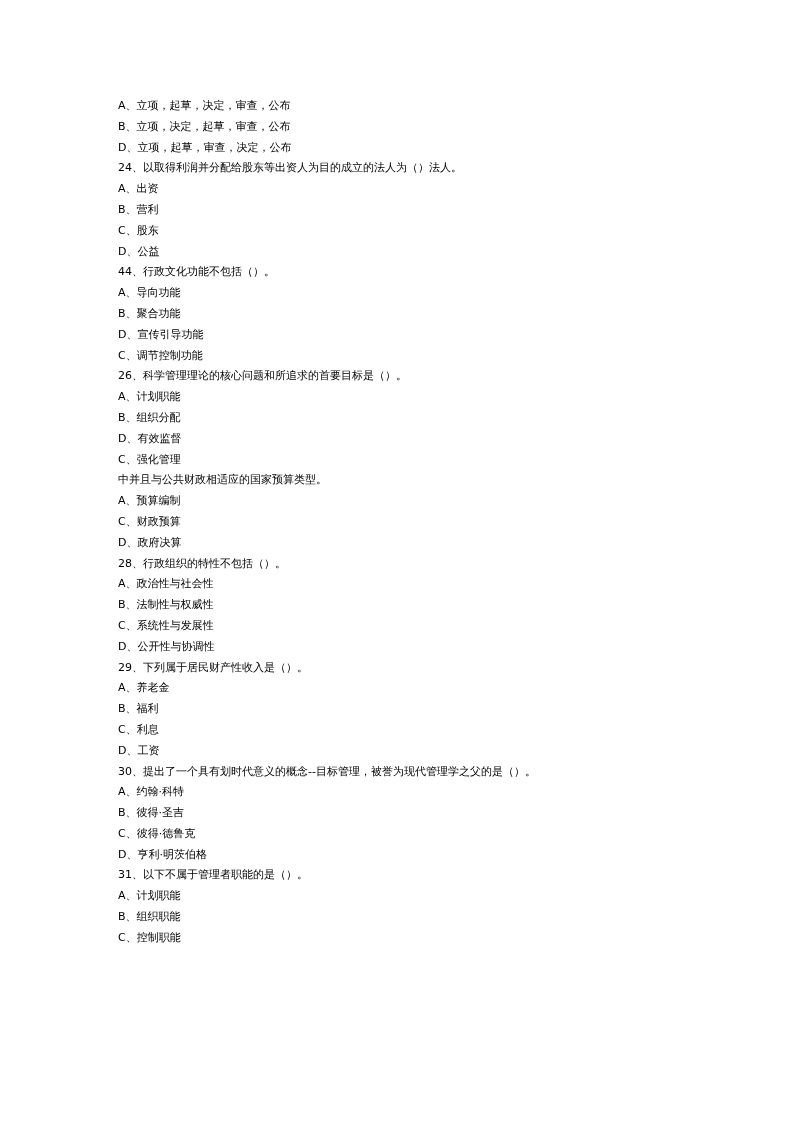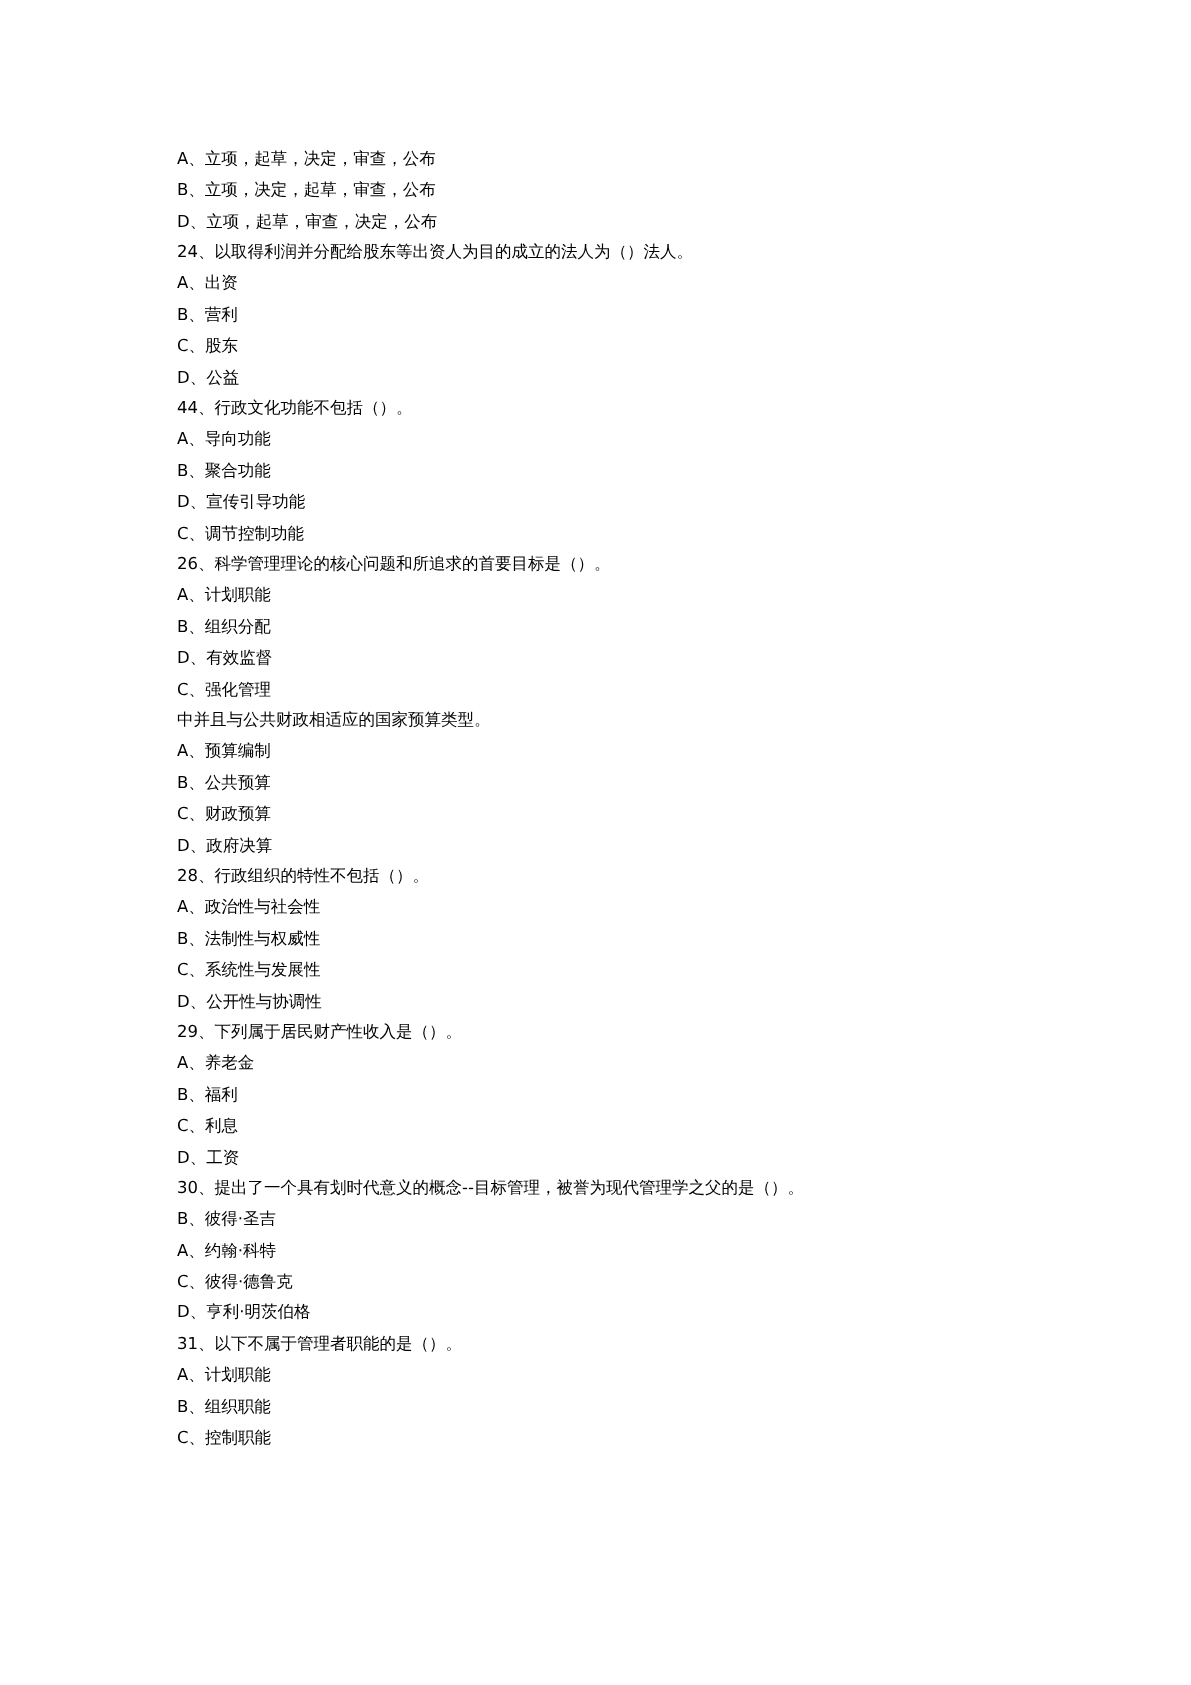--- a/index.html
+++ b/index.html
@@ -48,35 +48,34 @@
   <div class="line opt">B、聚合功能</div>
   <div class="line opt">D、宣传引导功能</div>
   <div class="line opt">C、调节控制功能</div>
   <div class="line q">26、科学管理理论的核心问题和所追求的首要目标是（）。</div>
   <div class="line opt">A、计划职能</div>
   <div class="line opt">B、组织分配</div>
   <div class="line opt">D、有效监督</div>
   <div class="line opt">C、强化管理</div>
   <div class="line q">中并且与公共财政相适应的国家预算类型。</div>
   <div class="line opt">A、预算编制</div>
-  <div class="line opt">B、公共预算</div>
   <div class="line opt">C、财政预算</div>
   <div class="line opt">D、政府决算</div>
   <div class="line q">28、行政组织的特性不包括（）。</div>
   <div class="line opt">A、政治性与社会性</div>
   <div class="line opt">B、法制性与权威性</div>
   <div class="line opt">C、系统性与发展性</div>
   <div class="line opt">D、公开性与协调性</div>
   <div class="line q">29、下列属于居民财产性收入是（）。</div>
   <div class="line opt">A、养老金</div>
   <div class="line opt">B、福利</div>
   <div class="line opt">C、利息</div>
   <div class="line opt">D、工资</div>
   <div class="line q">30、提出了一个具有划时代意义的概念--目标管理，被誉为现代管理学之父的是（）。</div>
+  <div class="line opt">A、约翰·科特</div>
   <div class="line opt">B、彼得·圣吉</div>
-  <div class="line opt">A、约翰·科特</div>
   <div class="line opt">C、彼得·德鲁克</div>
   <div class="line opt">D、亨利·明茨伯格</div>
   <div class="line q">31、以下不属于管理者职能的是（）。</div>
   <div class="line opt">A、计划职能</div>
   <div class="line opt">B、组织职能</div>
   <div class="line opt">C、控制职能</div>
 </div>
 
 </body></html>

